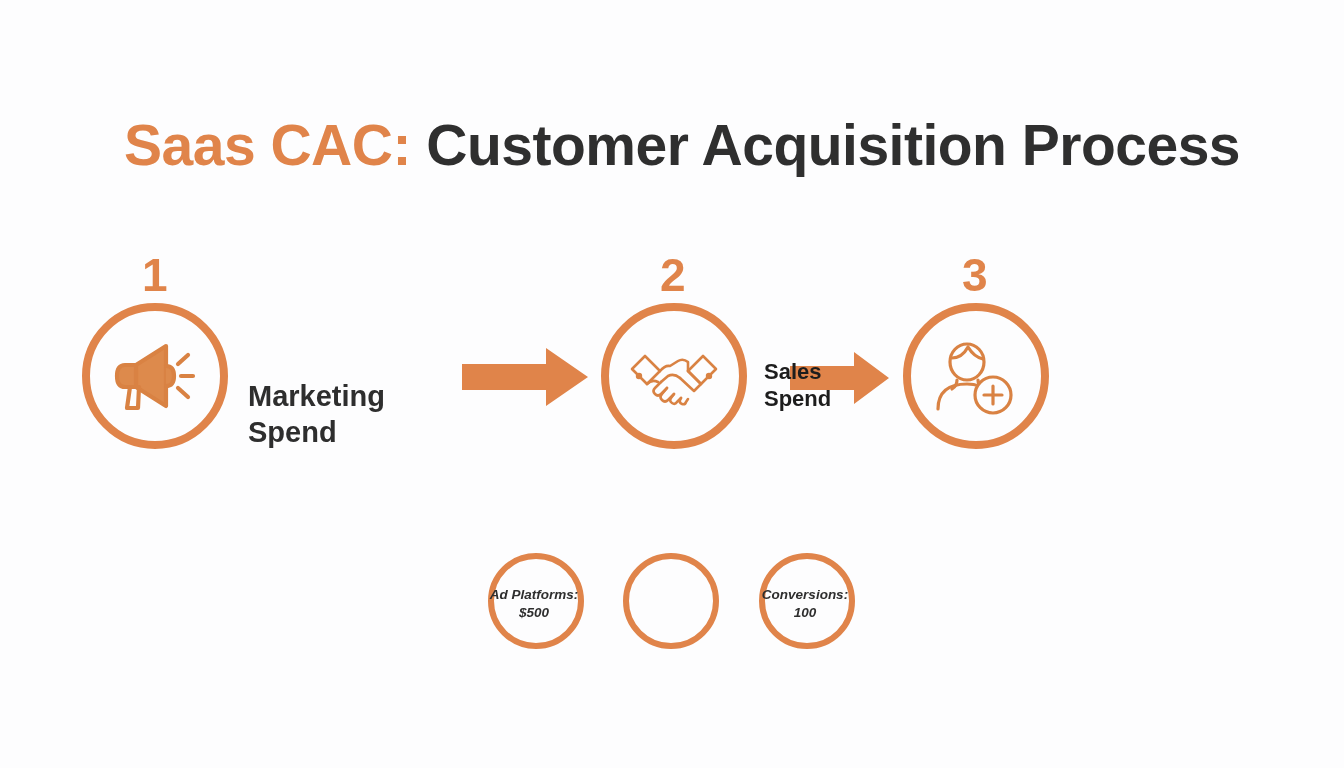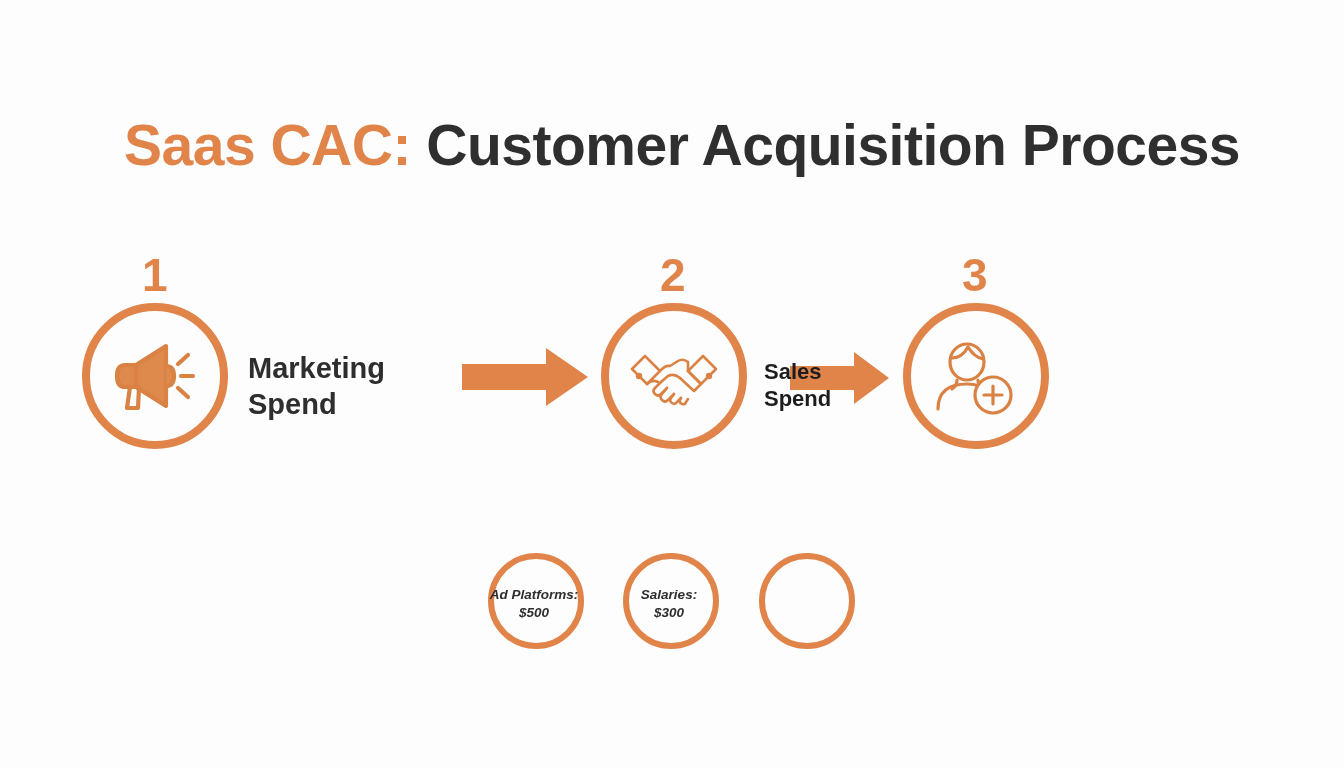--- a/index.html
+++ b/index.html
@@ -27,21 +27,21 @@
     display:flex; align-items:center; justify-content:center;
   }
   .step-num {
     position:absolute;
     font-size:46px; font-weight:bold; color:#e0844a;
     line-height:1;
   }
   .step-label {
     position:absolute;
     font-size:29px; font-weight:bold; color:#2e2e2e;
-    line-height:1.24; white-space:pre-line;
+    line-height:1.24; white-space:pre-line;margin-top:28px;
   }
   .step-label.single { white-space:nowrap; }
 
   
   #step1-circle { left:82px;  top:303px; }
   #step1-num    { left:142px; top:252px; }
   #step1-label  { left:248px; top:351px; }
 
   #step2-circle { left:601px; top:303px; }
   #step2-num    { left:660px; top:252px; }
@@ -166,18 +166,18 @@
         </g>
       </svg>
     </span>
   </div>
 
   <div class="mini" id="mini1"></div>
   <div class="mini-text" id="mini1-text">Ad Platforms:
 $500</div>
 
   <div class="mini" id="mini2"></div>
-  <div class="mini-text" id="mini2-text">Salaries:
-$300</div>
 
   <div class="mini" id="mini3"></div>
+  <div class="mini-text" id="mini3-text">Conversions:
+100</div>
 
 </div>
 
 </body></html>

